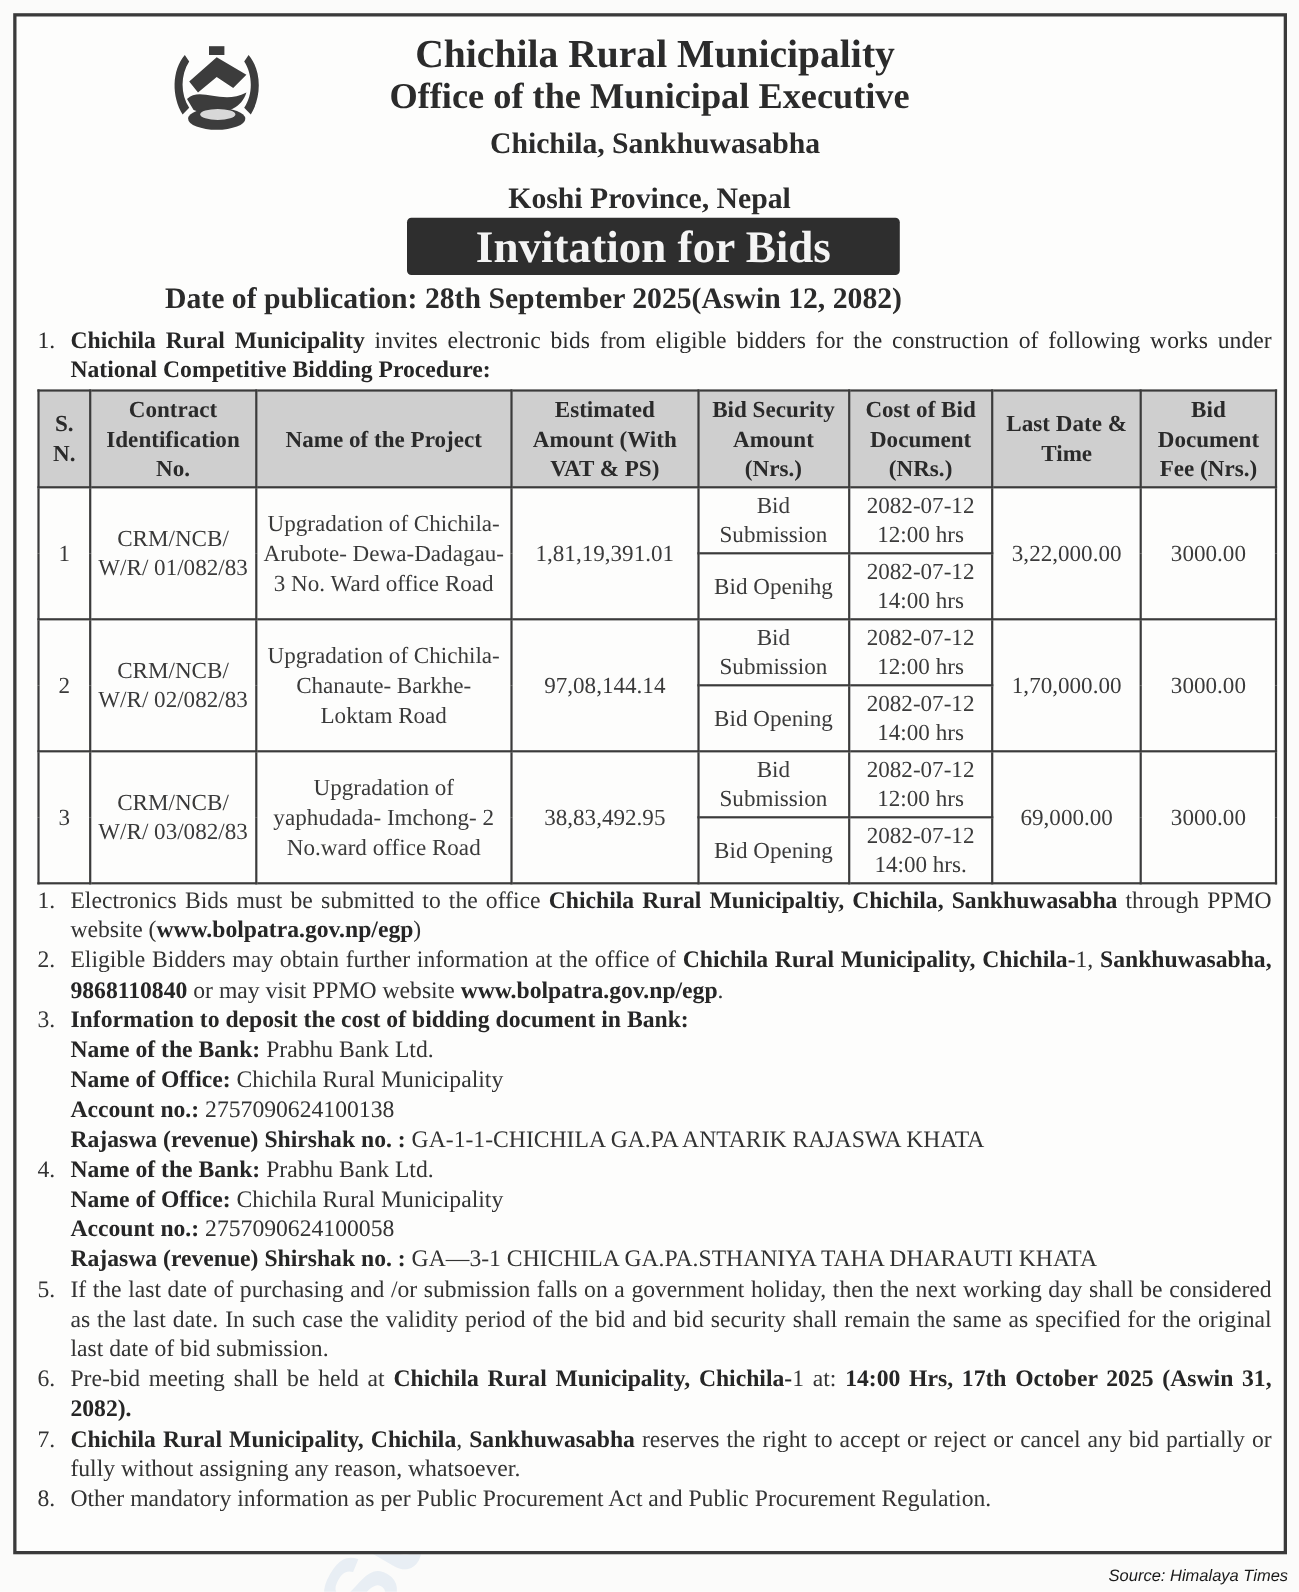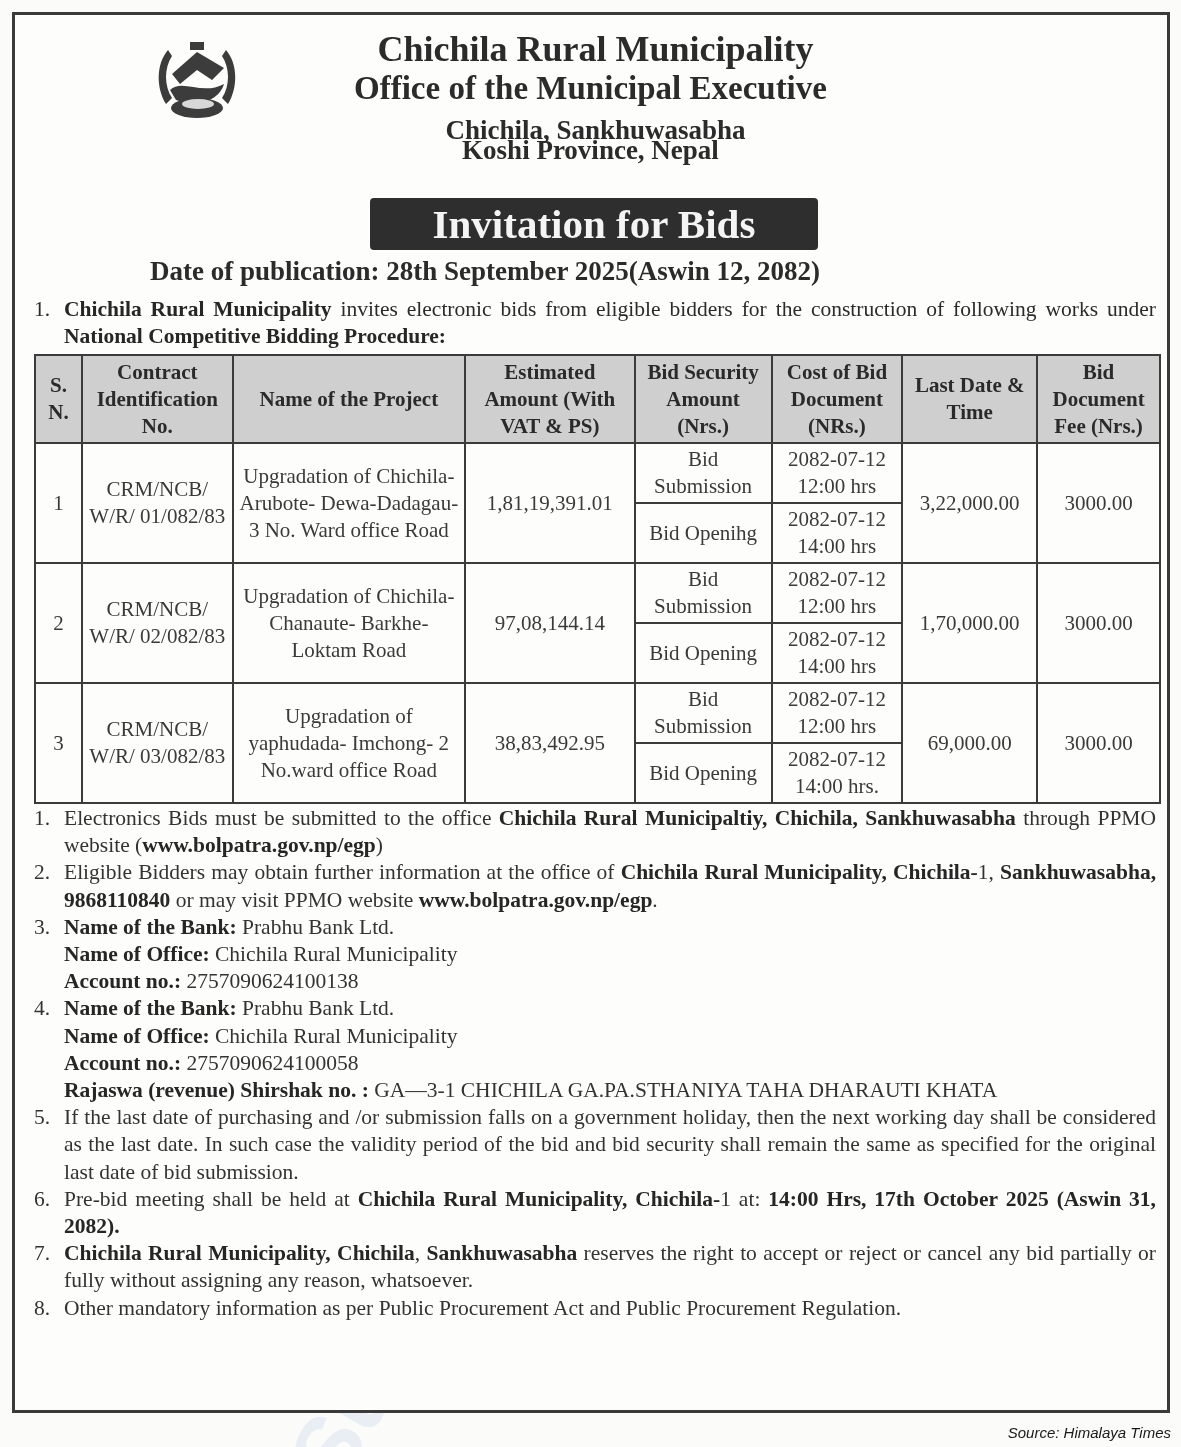--- a/index.html
+++ b/index.html
@@ -13,21 +13,21 @@
       position: absolute; left: 12px; top: 12px; width: 1158px; height: 1401px;
       border: 3px solid #3a3a3a; box-sizing: border-box; background: #fdfdfc;
     }
     .emblem {
       position: absolute; left: 152px; top: 34px; width: 90px; height: 86px;
     }
     .hdr { position: absolute; left: 0; width: 1181px; text-align: center; font-weight: bold; white-space: nowrap; }
     .hdr.t1 { top: 28px; font-size: 36px; padding-left: 10px; box-sizing: border-box; left: 0; }
     .hdr.t2 { top: 70px; font-size: 33px; }
     .hdr.t3 { top: 115px; font-size: 27px; left: 0; padding-left: 10px; box-sizing: border-box; }
-    .hdr.t4 { top: 135px; font-size: 27px; }
+    .hdr.t4 { top: 165px; font-size: 27px; }
     .titlebox {
       position: absolute; left: 370px; top: 198px; width: 448px; height: 52px;
       background: #2e2e2e; border-radius: 4px; color: #f4f4f4;
       font-size: 41px; font-weight: bold; text-align: center; line-height: 52px;
     }
     .pubdate {
       position: absolute; left: 0; width: 970px; top: 256px; text-align: center;
       font-size: 27px; font-weight: bold;
     }
     .intro {
@@ -174,23 +174,25 @@
   <div class="note">
     <span class="num">1.</span>
     <span>Electronics Bids must be submitted to the office </span><b>Chichila Rural Municipaltiy, Chichila, Sankhuwasabha</b><span> through PPMO website (</span><b>www.bolpatra.gov.np/egp</b><span>)</span>
   </div>
   <div class="note">
     <span class="num">2.</span>
     <span>Eligible Bidders may obtain further information at the office of </span><b>Chichila Rural Municipality, Chichila-</b><span>1, </span><b>Sankhuwasabha, 9868110840</b><span> or may visit PPMO website </span><b>www.bolpatra.gov.np/egp</b><span>.</span>
   </div>
   <div class="note">
     <span class="num">3.</span>
+    <b class="kv">Information to deposit the cost of bidding document in Bank:</b>
     <span class="kv"><b>Name of the Bank:</b><span> Prabhu Bank Ltd.</span></span>
     <span class="kv"><b>Name of Office:</b><span> Chichila Rural Municipality</span></span>
     <span class="kv"><b>Account no.:</b><span> 2757090624100138</span></span>
+    <span class="kv"><b>Rajaswa (revenue) Shirshak no. :</b><span> GA-1-1-CHICHILA GA.PA ANTARIK RAJASWA KHATA</span></span>
   </div>
   <div class="note">
     <span class="num">4.</span>
     <span class="kv"><b>Name of the Bank:</b><span> Prabhu Bank Ltd.</span></span>
     <span class="kv"><b>Name of Office:</b><span> Chichila Rural Municipality</span></span>
     <span class="kv"><b>Account no.:</b><span> 2757090624100058</span></span>
     <span class="kv"><b>Rajaswa (revenue) Shirshak no. :</b><span> GA—3-1 CHICHILA GA.PA.STHANIYA TAHA DHARAUTI KHATA</span></span>
   </div>
   <div class="note">
     <span class="num">5.</span>

